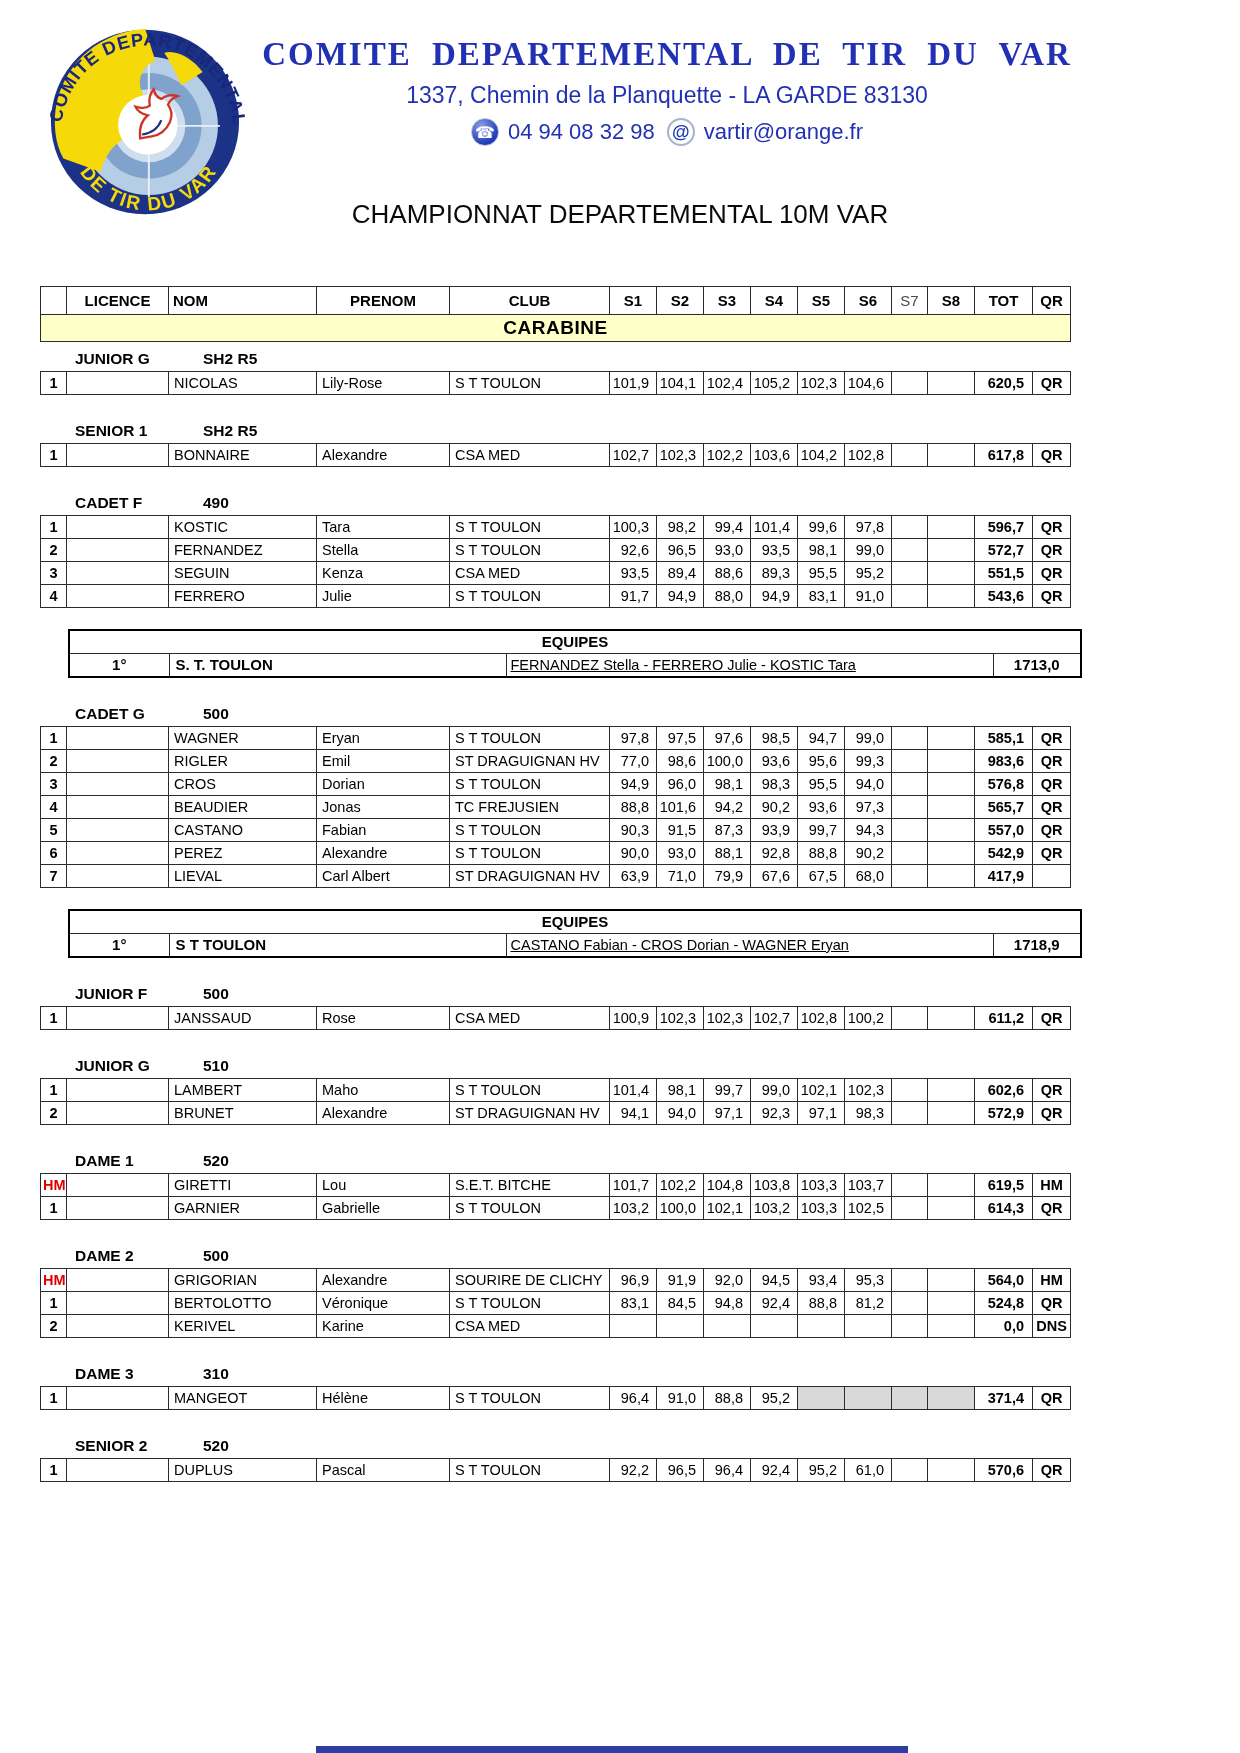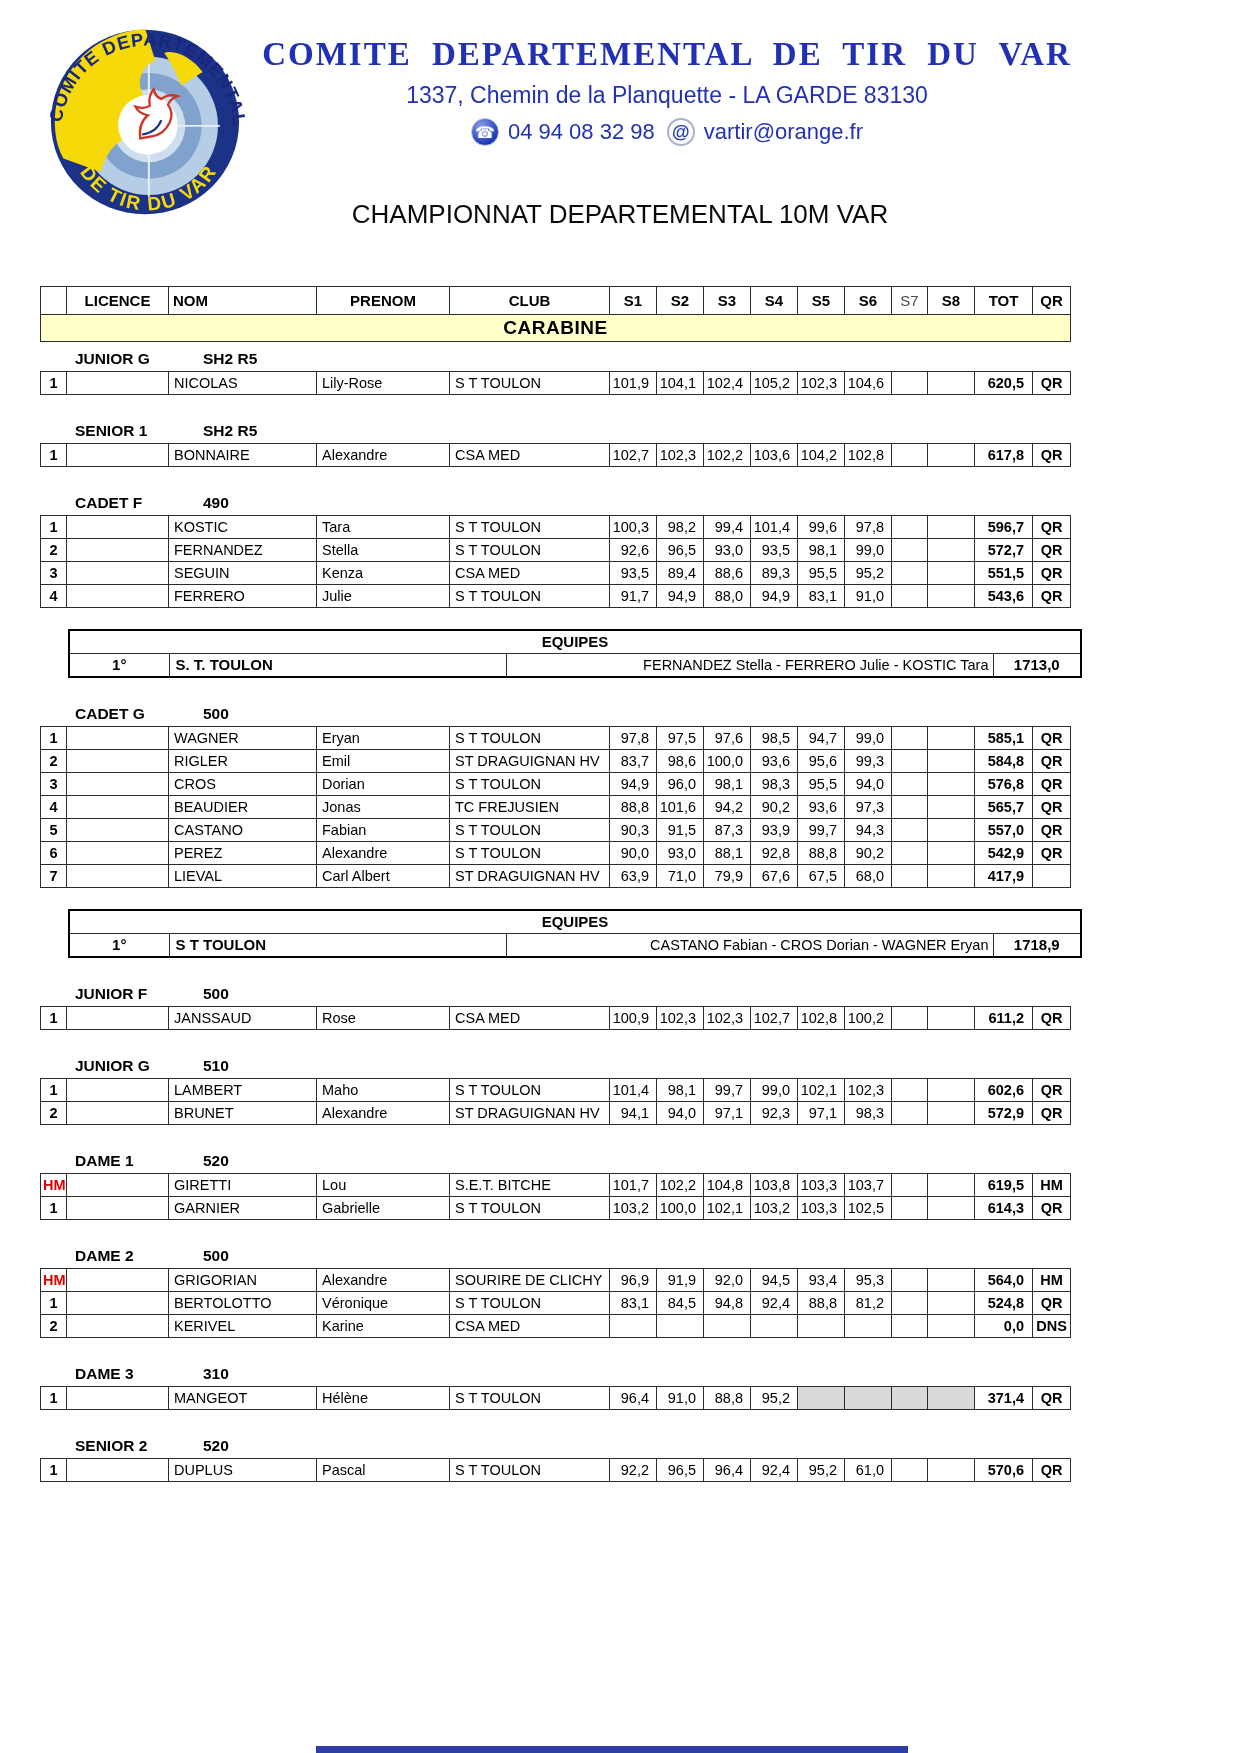--- a/index.html
+++ b/index.html
@@ -59,21 +59,21 @@
   .results td.score.gray { background:#d9d9d9; }
   .results td.tot    { text-align:right; padding-right:8px; font-weight:bold; }
   .results td.qr     { text-align:center; font-weight:bold; }
 
   .equipes { width:1012px; margin:21px 0 0 28px; border:2px solid #000; }
   .equipes td { border:1px solid #2b2b2b; height:24px; padding:0 4px;
     font-size:14.5px; white-space:nowrap; overflow:hidden; }
   .equipes td.eq-head   { font-weight:bold; text-align:center; font-size:15px; height:23px; }
   .equipes td.eq-rank   { text-align:center; font-weight:bold; font-size:15px; }
   .equipes td.eq-team   { text-align:left; font-weight:bold; padding-left:6px; font-size:15px; }
-  .equipes td.eq-members{ text-align:right; }
+  .equipes td.eq-members{ text-align:left;text-decoration:underline; }
   .equipes td.eq-total  { text-align:center; font-weight:bold; font-size:15px; }
 
   .bottom-strip { position:absolute; left:316px; top:1746px; width:592px; height:7px; background:#2d3da5; }
 </style>
 </head>
 <body>
 
 <div class="page">
 
   <svg class="logo" viewBox="0 0 200 200" aria-hidden="true">
@@ -385,29 +385,29 @@
               <td class="score"></td>
               <td class="tot">585,1</td>
               <td class="qr">QR</td>
             </tr>
             <tr>
               <td class="rank">2</td>
               <td class="licence"></td>
               <td class="nom">RIGLER</td>
               <td class="prenom">Emil</td>
               <td class="club">ST DRAGUIGNAN HV</td>
-              <td class="score">83,7</td>
+              <td class="score">77,0</td>
               <td class="score">98,6</td>
               <td class="score">100,0</td>
               <td class="score">93,6</td>
               <td class="score">95,6</td>
               <td class="score">99,3</td>
               <td class="score"></td>
               <td class="score"></td>
-              <td class="tot">584,8</td>
+              <td class="tot">983,6</td>
               <td class="qr">QR</td>
             </tr>
             <tr>
               <td class="rank">3</td>
               <td class="licence"></td>
               <td class="nom">CROS</td>
               <td class="prenom">Dorian</td>
               <td class="club">S T TOULON</td>
               <td class="score">94,9</td>
               <td class="score">96,0</td>

